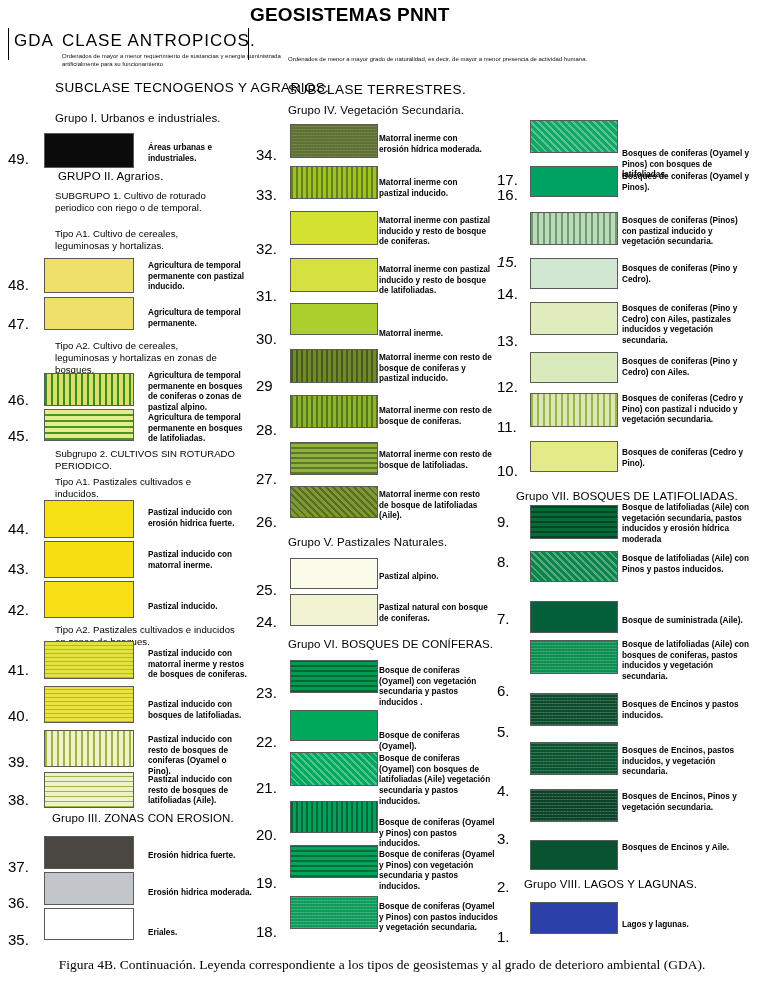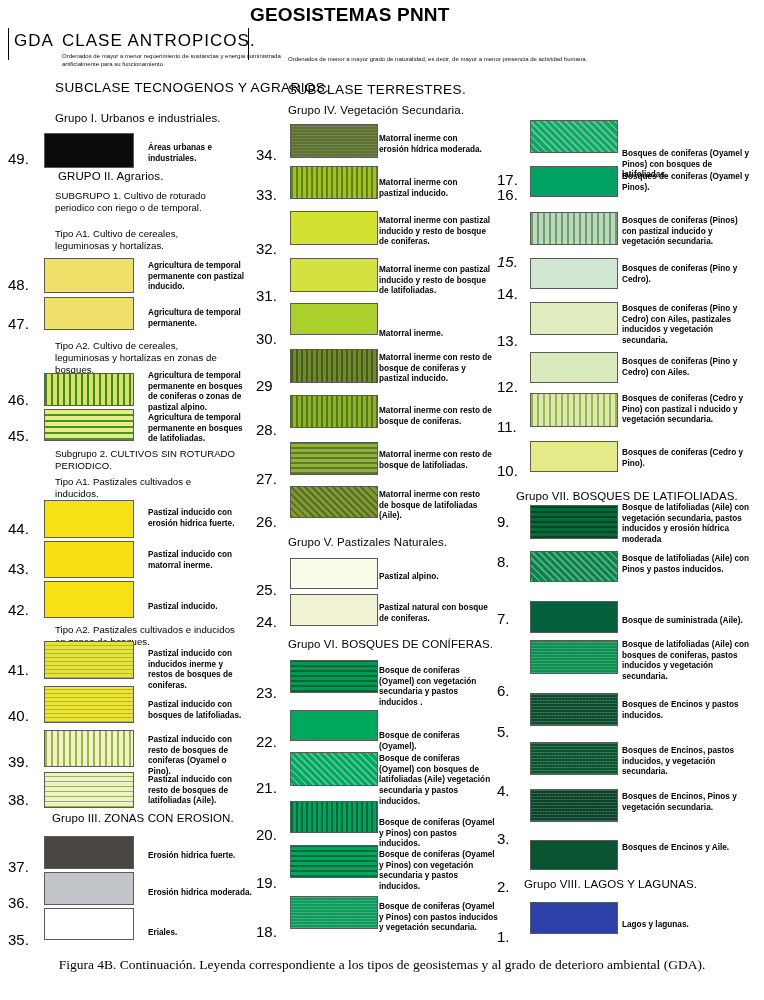--- a/index.html
+++ b/index.html
@@ -120,21 +120,21 @@
       <div class="sw" style="left: 44px; top: 500px; width: 90px; height: 38px; background: rgb(246, 224, 22);"></div>
       <div class="desc" style="left: 148px; top: 508px; width: 98px;">Pastizal inducido con erosión hidrica fuerte.</div>
       <div class="num" style="left: 8px; top: 560px;">43.</div>
       <div class="sw" style="left: 44px; top: 541px; width: 90px; height: 37px; background: rgb(247, 223, 20);"></div>
       <div class="desc" style="left: 148px; top: 550px; width: 98px;">Pastizal inducido con matorral inerme.</div>
       <div class="num" style="left: 8px; top: 601px;">42.</div>
       <div class="sw" style="left: 44px; top: 581px; width: 90px; height: 37px; background: rgb(247, 224, 21);"></div>
       <div class="desc" style="left: 148px; top: 602px; width: 98px;">Pastizal inducido.</div>
       <div class="num" style="left: 8px; top: 661px;">41.</div>
       <div class="sw" style="left: 44px; top: 641px; width: 90px; height: 38px; background: repeating-linear-gradient(0deg, rgb(181, 184, 33) 0px, rgb(181, 184, 33) 1px, rgb(228, 226, 60) 1px, rgb(228, 226, 60) 4px) rgb(228, 226, 60);"></div>
-      <div class="desc" style="left: 148px; top: 649px; width: 100px;">Pastizal inducido con inducidos inerme y restos de bosques de coniferas.</div>
+      <div class="desc" style="left: 148px; top: 649px; width: 100px;">Pastizal inducido con matorral inerme y restos de bosques de coniferas.</div>
       <div class="num" style="left: 8px; top: 707px;">40.</div>
       <div class="sw" style="left: 44px; top: 686px; width: 90px; height: 37px; background: repeating-linear-gradient(0deg, rgb(181, 184, 33) 0px, rgb(181, 184, 33) 1px, rgb(236, 227, 61) 1px, rgb(236, 227, 61) 4px) rgb(236, 227, 61);"></div>
       <div class="desc" style="left: 148px; top: 700px; width: 100px;">Pastizal inducido con bosques de latifoliadas.</div>
       <div class="num" style="left: 8px; top: 753px;">39.</div>
       <div class="sw" style="left: 44px; top: 730px; width: 90px; height: 37px; background: repeating-linear-gradient(90deg, rgb(159, 179, 74) 0px, rgb(159, 179, 74) 2px, rgb(239, 243, 198) 2px, rgb(239, 243, 198) 6px) rgb(239, 243, 198);"></div>
       <div class="desc" style="left: 148px; top: 735px; width: 102px;">Pastizal inducido con resto de bosques de coniferas (Oyamel o Pino).</div>
       <div class="num" style="left: 8px; top: 791px; text-align: right;">38.</div>
       <div class="sw" style="left: 44px; top: 772px; width: 90px; height: 36px; background: repeating-linear-gradient(0deg, rgb(159, 179, 74) 0px, rgb(159, 179, 74) 1px, rgb(238, 242, 200) 1px, rgb(238, 242, 200) 5px) rgb(238, 242, 200);"></div>
       <div class="desc" style="left: 148px; top: 775px; width: 98px;">Pastizal inducido con resto de bosques de latifoliadas (Aile).</div>
       <div class="num" style="left: 8px; top: 858px;">37.</div>

